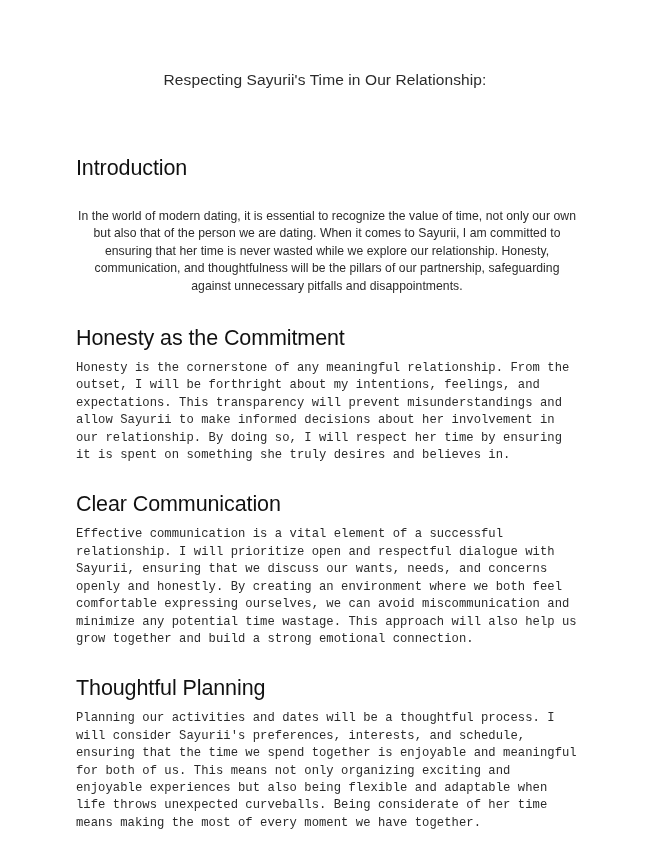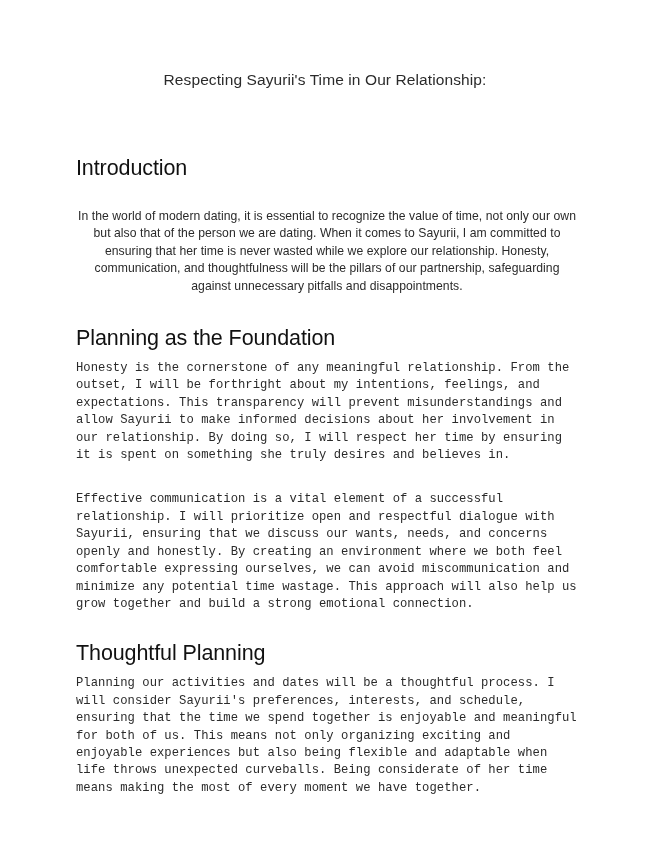--- a/index.html
+++ b/index.html
@@ -87,25 +87,26 @@
   </div>
 
   <div class="content">
 
     <div class="section section--intro">
       <h2 class="section-heading">Introduction</h2>
       <p class="section-body">In the world of modern dating, it is essential to recognize the value of time, not only our own but also that of the person we are dating. When it comes to Sayurii, I am committed to ensuring that her time is never wasted while we explore our relationship. Honesty, communication, and thoughtfulness will be the pillars of our partnership, safeguarding against unnecessary pitfalls and disappointments.</p>
     </div>
 
     <div class="section section--tight">
-      <h2 class="section-heading">Planning as the Foundation</h2>
+      <h2 class="section-heading">Honesty as the Commitment</h2>
       <p class="section-body">Honesty is the cornerstone of any meaningful relationship. From the outset, I will be forthright about my intentions, feelings, and expectations. This transparency will prevent misunderstandings and allow Sayurii to make informed decisions about her involvement in our relationship. By doing so, I will respect her time by ensuring it is spent on something she truly desires and believes in.</p>
     </div>
 
     <div class="section section--tight">
+      <h2 class="section-heading">Clear Communication</h2>
       <p class="section-body">Effective communication is a vital element of a successful relationship. I will prioritize open and respectful dialogue with Sayurii, ensuring that we discuss our wants, needs, and concerns openly and honestly. By creating an environment where we both feel comfortable expressing ourselves, we can avoid miscommunication and minimize any potential time wastage. This approach will also help us grow together and build a strong emotional connection.</p>
     </div>
 
     <div class="section section--tight">
       <h2 class="section-heading">Thoughtful Planning</h2>
       <p class="section-body">Planning our activities and dates will be a thoughtful process. I will consider Sayurii's preferences, interests, and schedule, ensuring that the time we spend together is enjoyable and meaningful for both of us. This means not only organizing exciting and enjoyable experiences but also being flexible and adaptable when life throws unexpected curveballs. Being considerate of her time means making the most of every moment we have together.</p>
     </div>
 
   </div>
 </div>

